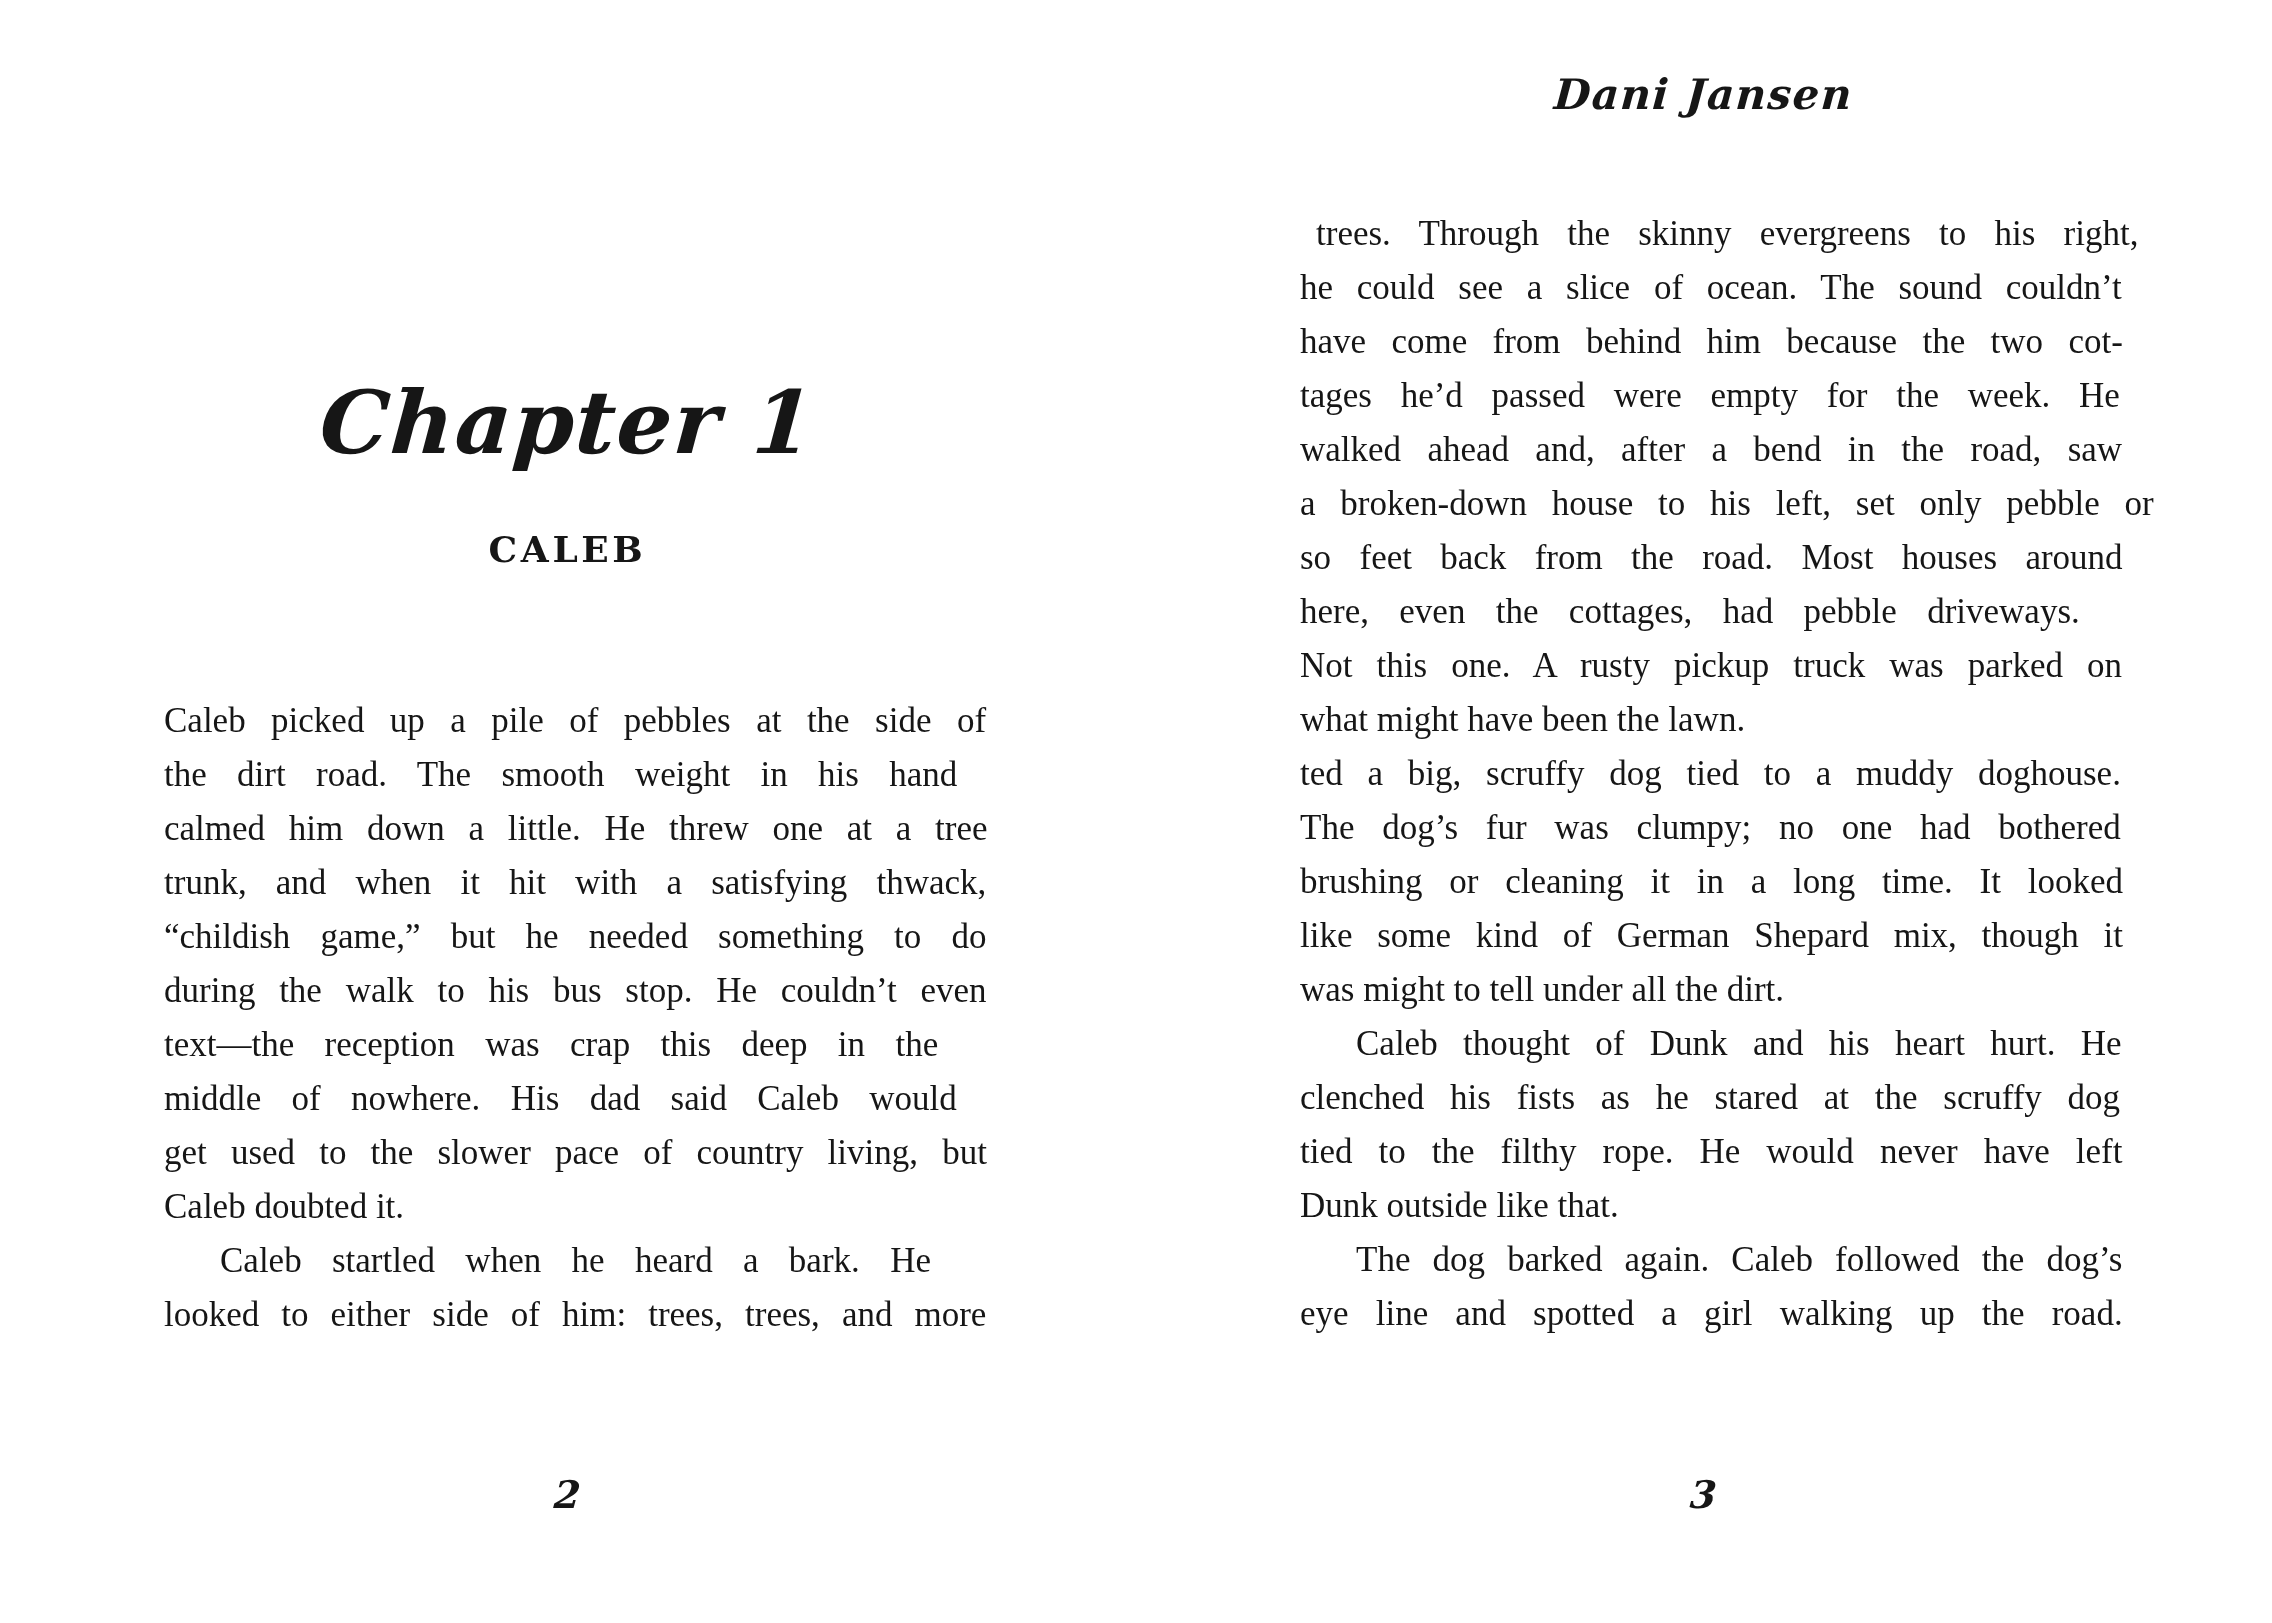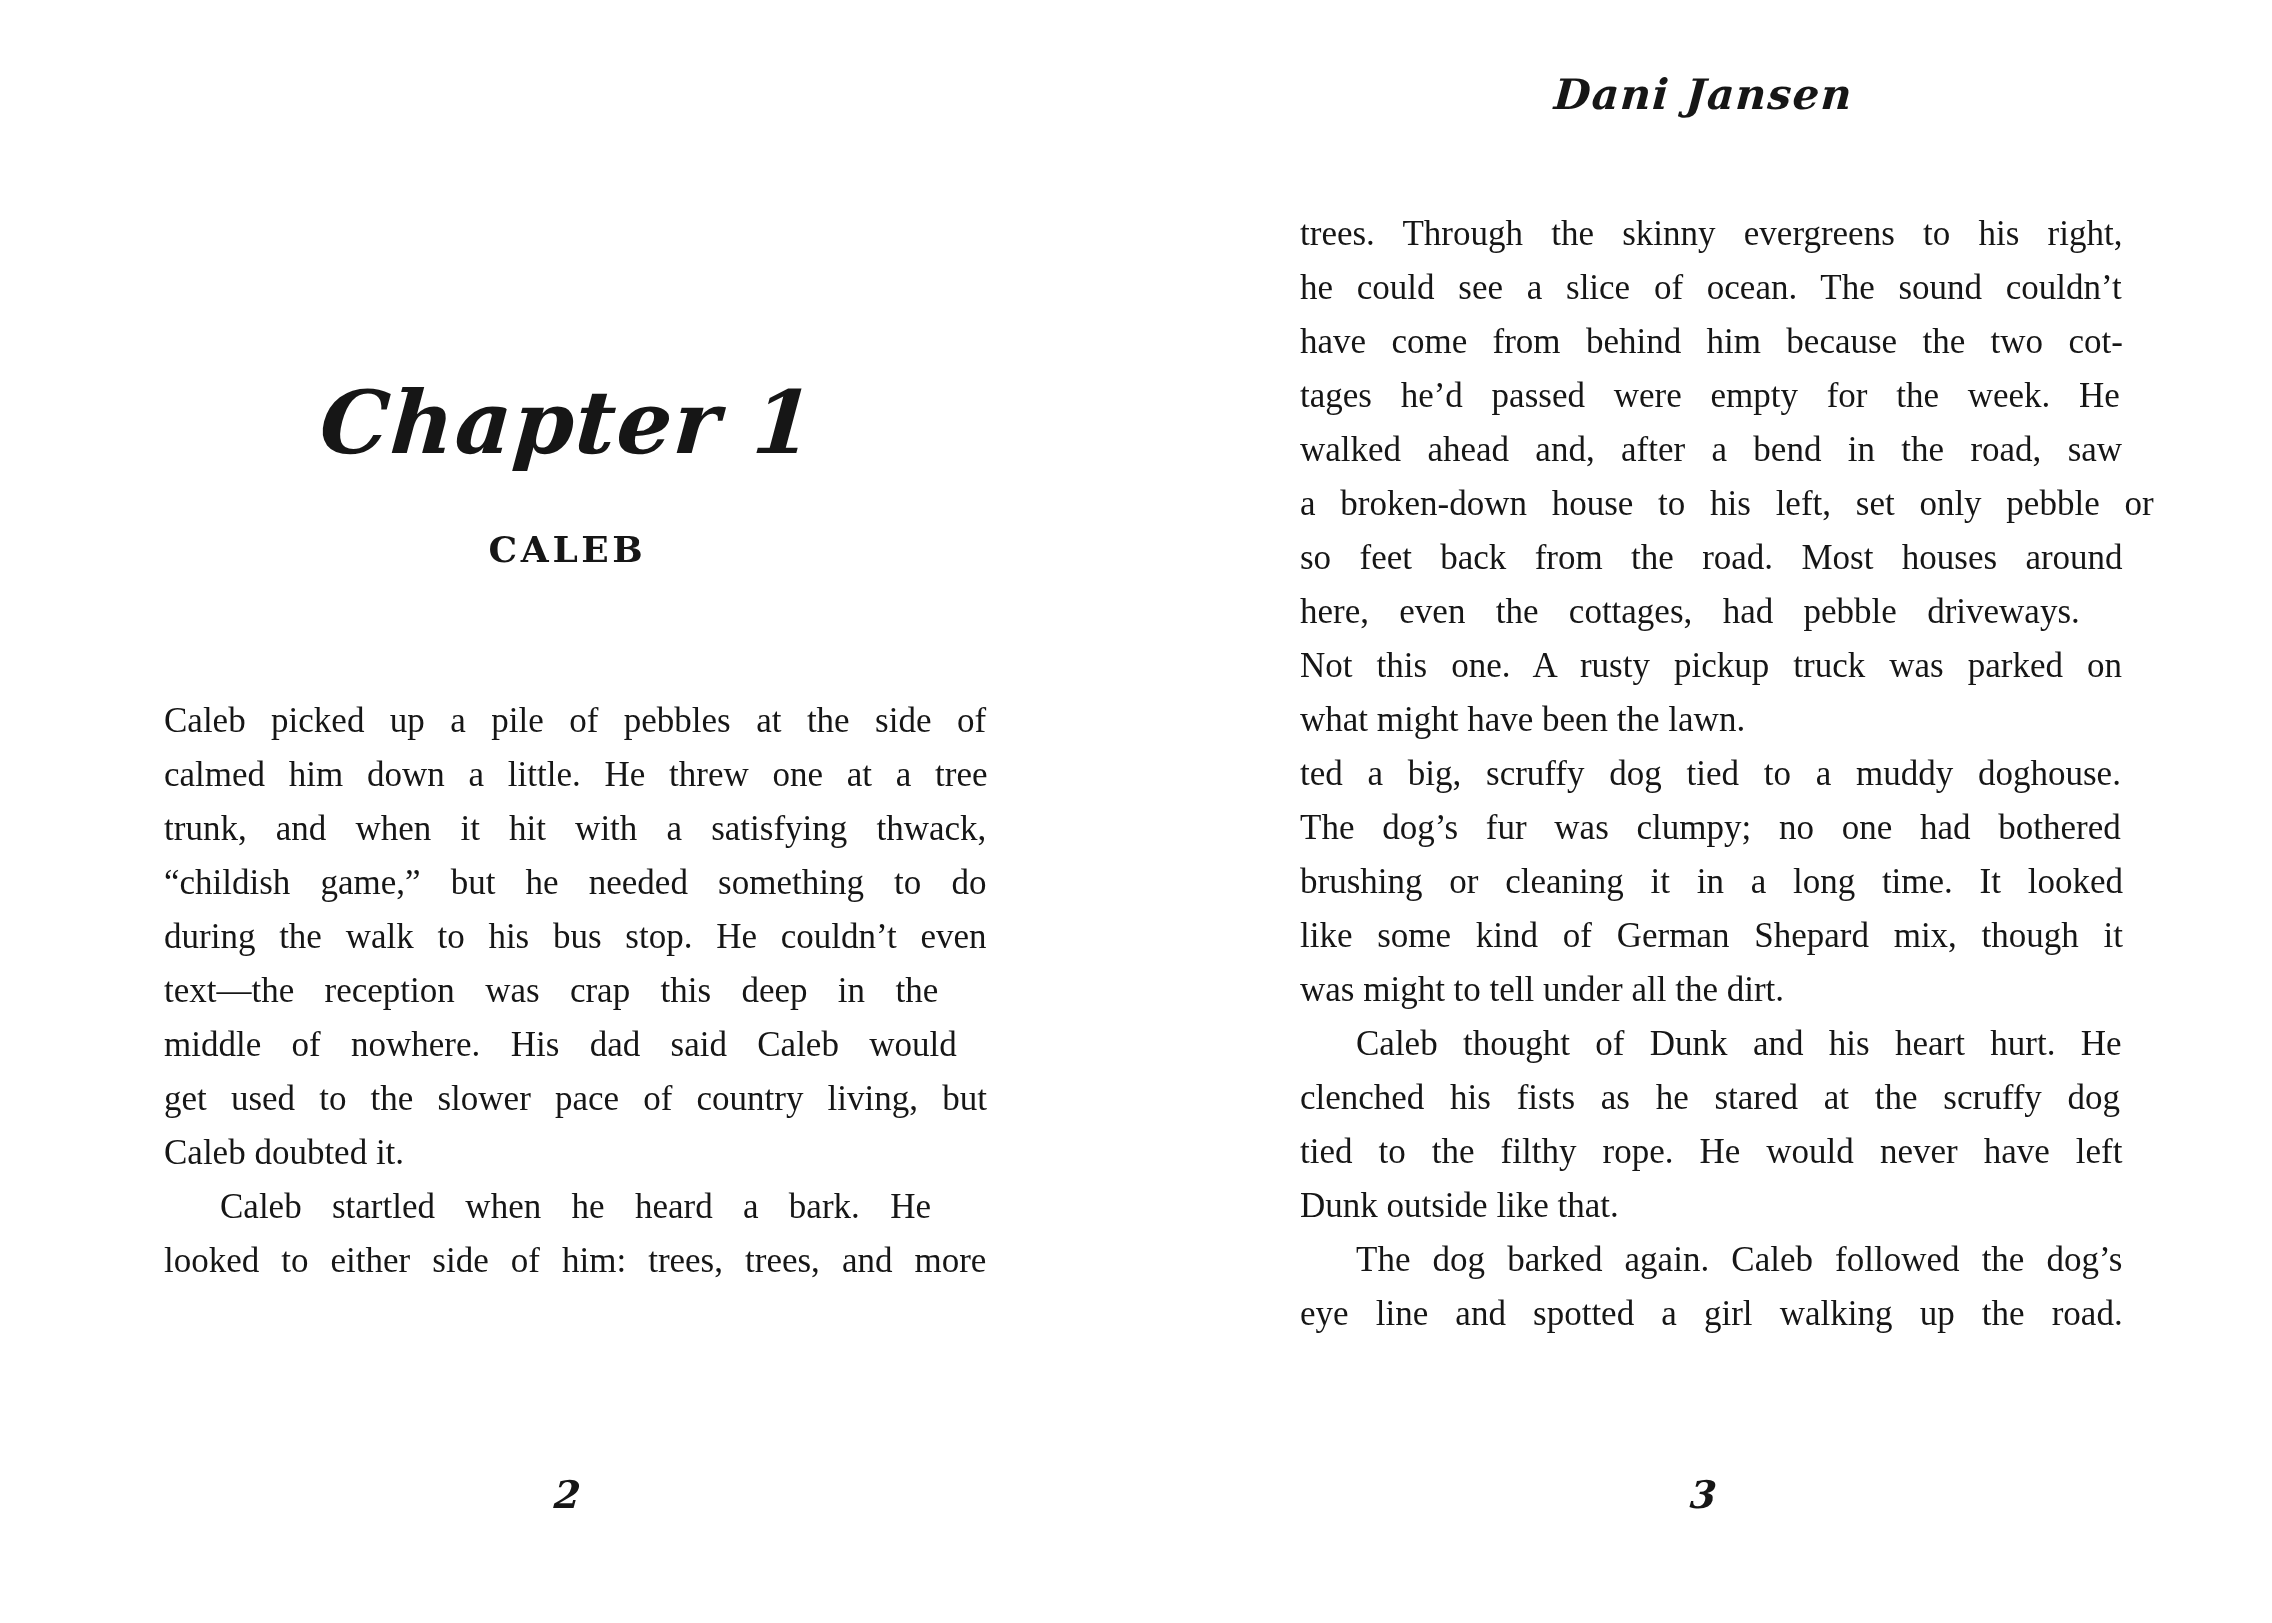--- a/index.html
+++ b/index.html
@@ -65,38 +65,39 @@
   }
 </style>
 </head>
 <body>
 
 <div class="page" id="left-page">
   <div class="chapter-title">Chapter 1</div>
   <div class="chapter-subtitle">CALEB</div>
   <div class="body-text" id="left-body">
       <div class="bookline"><span style="word-spacing: 16.7px;">Caleb picked up a pile of pebbles at the side of</span></div>
+      <div class="bookline"><span style="word-spacing: 21.6px;">the dirt road. The smooth weight in his hand</span></div>
       <div class="bookline"><span style="word-spacing: 15px;">calmed him down a little. He threw one at a tree</span></div>
       <div class="bookline"><span style="word-spacing: 20.4px;">trunk, and when it hit with a satisfying thwack,</span></div>
       <div class="bookline"><span style="word-spacing: 21.4px;">“childish game,” but he needed something to do</span></div>
       <div class="bookline"><span style="word-spacing: 15px;">during the walk to his bus stop. He couldn’t even</span></div>
       <div class="bookline"><span style="word-spacing: 21.6px;">text—the reception was crap this deep in the</span></div>
       <div class="bookline"><span style="word-spacing: 21.6px;">middle of nowhere. His dad said Caleb would</span></div>
       <div class="bookline"><span style="word-spacing: 15.4px;">get used to the slower pace of country living, but</span></div>
       <div class="bookline end"><span style="word-spacing: 0px;">Caleb doubted it.</span></div>
       <div class="bookline indent"><span style="word-spacing: 21.6px;">Caleb startled when he heard a bark. He</span></div>
       <div class="bookline"><span style="word-spacing: 13.3px;">looked to either side of him: trees, trees, and more</span></div>
     </div>
   <div class="pagenum">2</div>
 </div>
 
 <div class="page" id="right-page">
   <div class="running-header">Dani Jansen</div>
   <div class="body-text" id="right-body">
-      <div class="bookline"><span style="word-spacing: 19.5px;">trees. Through the skinny evergreens to his right,</span></div>
+      <div class="bookline"><span style="word-spacing: 19.5px; margin-left: 16px;">trees. Through the skinny evergreens to his right,</span></div>
       <div class="bookline"><span style="word-spacing: 15px;">he could see a slice of ocean. The sound couldn’t</span></div>
       <div class="bookline"><span style="word-spacing: 16.6px;">have come from behind him because the two cot-</span></div>
       <div class="bookline"><span style="word-spacing: 20px;">tages he’d passed were empty for the week. He</span></div>
       <div class="bookline"><span style="word-spacing: 17.6px;">walked ahead and, after a bend in the road, saw</span></div>
       <div class="bookline"><span style="word-spacing: 16px;">a broken-down house to his left, set only pebble or</span></div>
       <div class="bookline"><span style="word-spacing: 19.6px;">so feet back from the road. Most houses around</span></div>
       <div class="bookline"><span style="word-spacing: 21.6px;">here, even the cottages, had pebble driveways.</span></div>
       <div class="bookline"><span style="word-spacing: 15.3px;">Not this one. A rusty pickup truck was parked on</span></div>
       <div class="bookline end"><span style="word-spacing: 0px;">what might have been the lawn.</span></div>
       <div class="bookline"><span style="word-spacing: 16px;">ted a big, scruffy dog tied to a muddy doghouse.</span></div>

